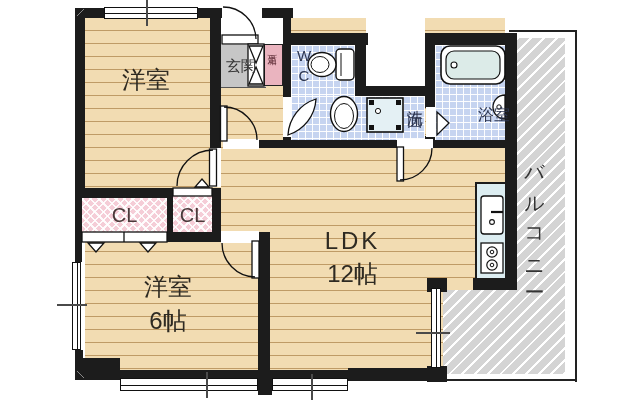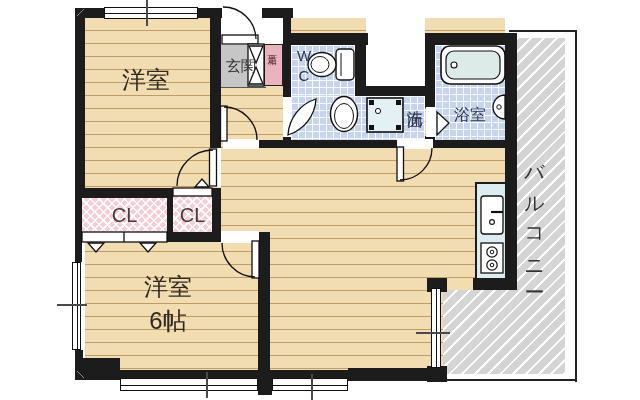--- a/index.html
+++ b/index.html
@@ -199,22 +199,26 @@
     </g>
   </svg>
 
   <div class="lbl center" style="left:85px;top:62px;width:122px;font-size:24px;line-height:36px;">
     <div>洋室</div>
   </div>
   <div class="lbl center" style="left:103px;top:270px;width:130px;font-size:24px;line-height:34px;">
     <div>洋室</div>
     <div>6帖</div>
   </div>
+  <div class="lbl center" style="left:290px;top:224px;width:125px;font-size:24px;line-height:33px;">
+    <div style="letter-spacing:3px;">LDK</div>
+    <div>12帖</div>
+  </div>
   <div class="lbl center" style="left:82px;top:202px;width:85px;font-size:20px;color:#4a3a3a;">CL</div>
   <div class="lbl center" style="left:173px;top:202px;width:39px;font-size:20px;color:#4a3a3a;">CL</div>
   <div class="lbl center" style="left:219px;top:56px;width:44px;font-size:15px;color:#333;">玄関</div>
   <div class="lbl vtext" style="left:266px;top:47px;font-size:9.5px;letter-spacing:1px;color:#6e3c46;">下足箱</div>
   <div class="lbl vtext tile-lbl" style="left:294px;top:47px;font-size:15px;letter-spacing:3px;">WC</div>
   <div class="lbl vtext tile-lbl" style="left:404px;top:97px;font-size:16px;letter-spacing:4px;">洗面</div>
-  <div class="lbl center tile-lbl" style="left:437px;top:105px;width:66px;font-size:16px;">浴室</div>
+  <div class="lbl center tile-lbl" style="left:461px;top:105px;width:66px;font-size:16px;">浴室</div>
   <div class="lbl vtext" style="left:522px;top:150px;font-size:20px;letter-spacing:10px;color:#333;">バルコニー</div>
 
 </div>
 
 </body></html>

